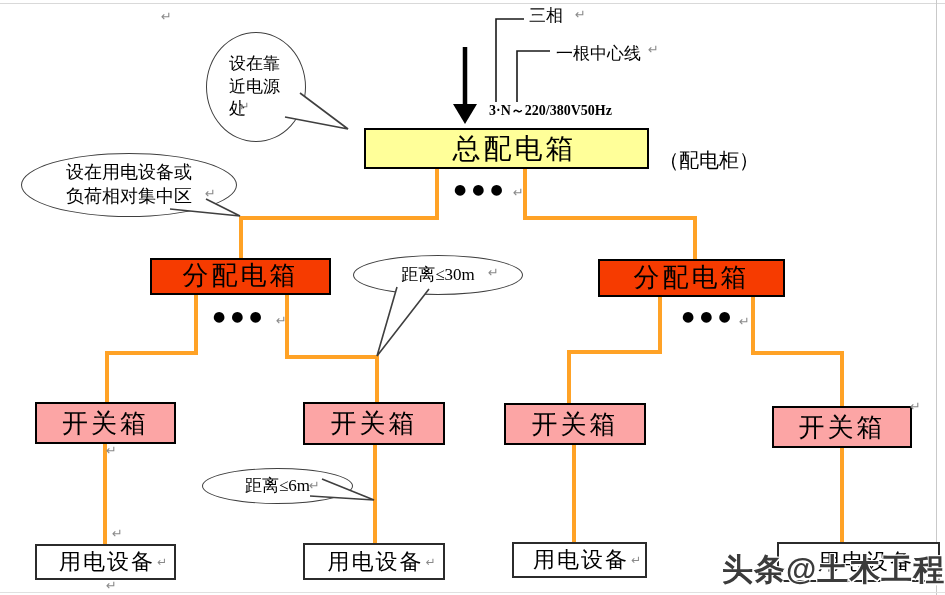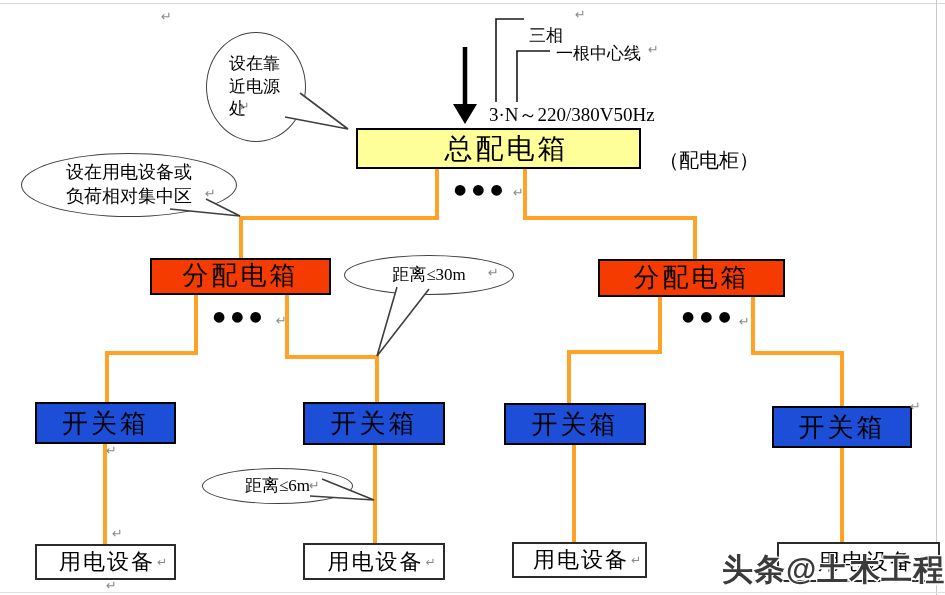--- a/index.html
+++ b/index.html
@@ -9,21 +9,21 @@
   }
   .hairline{position:absolute;background:#d9d9d9;}
   svg.layer{position:absolute;left:0;top:0;pointer-events:none;}
   .box{
     position:absolute;display:flex;align-items:center;justify-content:center;
     border:2px solid #000;box-sizing:border-box;letter-spacing:3px;
     font-family:"Liberation Serif", serif;
   }
   .box-main{background:#FFFF99;font-size:28px;}
   .box-dist{background:#F63B00;font-size:26px;align-items:flex-end;}
-  .box-switch{background:#1d4ed8;font-size:26px;}
+  .box-switch{background:#fca5a5;font-size:26px;}
   .box-device{background:#FFFFFF;border-width:2px;border-color:#2b2b2b;font-size:22px;letter-spacing:2px;padding-left:15px;}
   .bubble{
     position:absolute;background:#fff;border:1.6px solid #3f3f3f;border-radius:50%;
     box-sizing:border-box;display:flex;flex-direction:column;align-items:center;justify-content:center;
     font-size:17px;line-height:1.32;z-index:2;
   }
   .bubble .bline{display:block;white-space:nowrap;}
   .lbl{position:absolute;white-space:nowrap;}
   .dots{position:absolute;font-size:14px;letter-spacing:6px;font-family:"DejaVu Sans",sans-serif;z-index:2;}
   .mark{position:absolute;color:#8a8a8a;font-size:13px;font-family:"DejaVu Sans",sans-serif;z-index:4;line-height:1;}
@@ -62,25 +62,25 @@
 
     <g stroke="#1a1a1a" stroke-width="1.6" fill="none">
       <path d="M496 102 L496 19 L524 19"></path>
       <path d="M517 102 L517 51 L550 51"></path>
     </g>
 
     <line x1="465" y1="47" x2="465" y2="105" stroke="#000" stroke-width="4.5"></line>
     <polygon points="453,104 477,104 465,124" fill="#000"></polygon>
   </svg>
 
-  <div class="lbl" style="left:529px;top:24px;font-size:17px;z-index:2;">三相</div>
+  <div class="lbl" style="left:529px;top:4px;font-size:17px;z-index:2;">三相</div>
   <div class="lbl" style="left:556px;top:42px;font-size:17px;z-index:2;font-family:Liberation Serif, serif;">一根中心线</div>
-  <div class="lbl" style="left:489px;top:102px;font-size:19px;z-index:2;">3·N～220/380V50Hz</div>
+  <div class="lbl" style="left:489px;top:102px;font-size:14px;z-index:2;font-weight:bold;">3·N～220/380V50Hz</div>
 
-  <div class="box box-main z2" style="left:356px;top:128px;width:285px;height:41px;padding-left:16px;">
+  <div class="box box-main z2" style="left:364px;top:128px;width:285px;height:41px;padding-left:16px;">
     <span>总配电箱</span>
   </div>
   <div class="lbl" style="left:643px;top:147px;font-size:20px;z-index:2;margin-left:16px;">（配电柜）</div>
 
   <div class="box box-dist z2" style="left:150px;top:258px;width:181px;height:37px;">
     <span>分配电箱</span>
   </div>
   <div class="box box-dist z2" style="left:598px;top:259px;width:187px;height:38px;">
     <span>分配电箱</span>
   </div>
@@ -116,21 +116,21 @@
 
   <div class="bubble" style="left:206px;top:32px;width:100px;height:110px;align-items:flex-start;padding-left:22px;">
     <span class="bline">设在靠</span>
     <span class="bline">近电源</span>
     <span class="bline">处</span>
   </div>
   <div class="bubble" style="left:21px;top:153px;width:216px;height:64px;font-size:18px;">
     <span class="bline">设在用电设备或</span>
     <span class="bline">负荷相对集中区</span>
   </div>
-  <div class="bubble" style="left:344px;top:255px;width:170px;height:40px;">
+  <div class="bubble" style="left:353px;top:255px;width:170px;height:40px;">
     <span class="bline">距离≤30m</span>
   </div>
   <div class="bubble" style="left:202px;top:468px;width:151px;height:36px;">
     <span class="bline">距离≤6m</span>
   </div>
 
   <svg class="layer" width="945" height="595" style="z-index:3;">
     <g fill="#ffffff" stroke="#3f3f3f" stroke-width="1.6">
       <path d="M300 93 L348 129 L285 117"></path>
       <path d="M206 199 L240 216 L170 209"></path>

